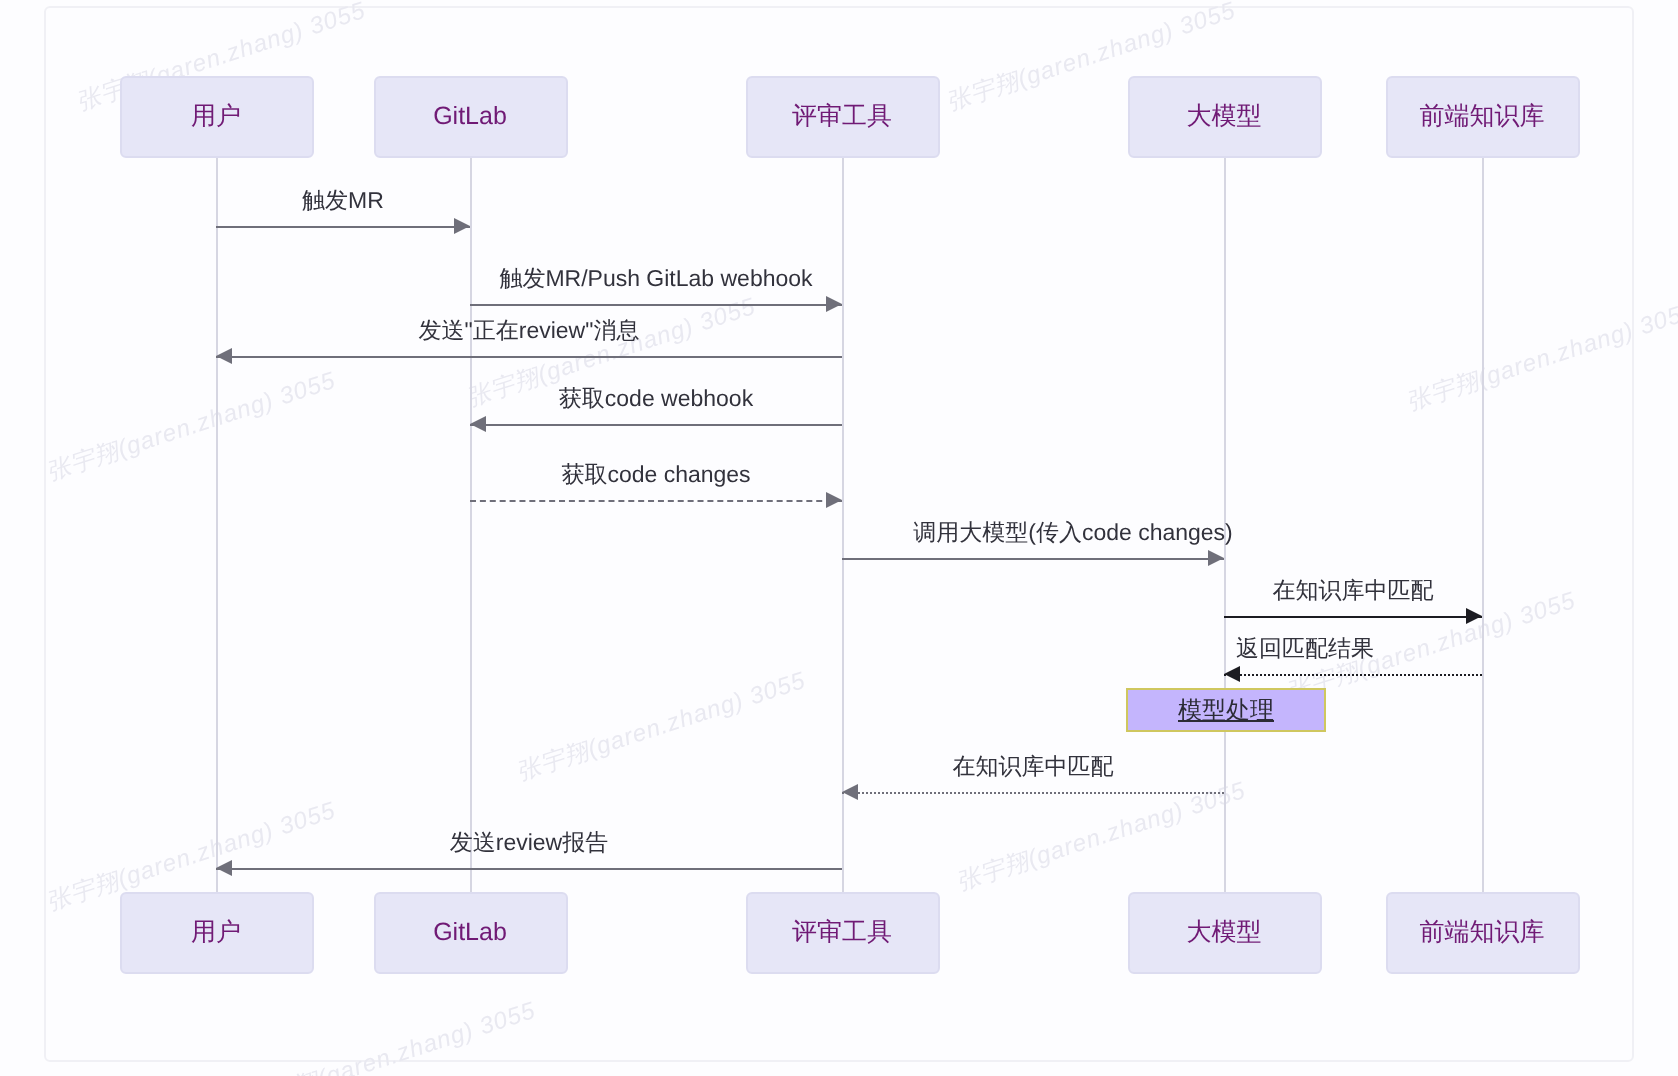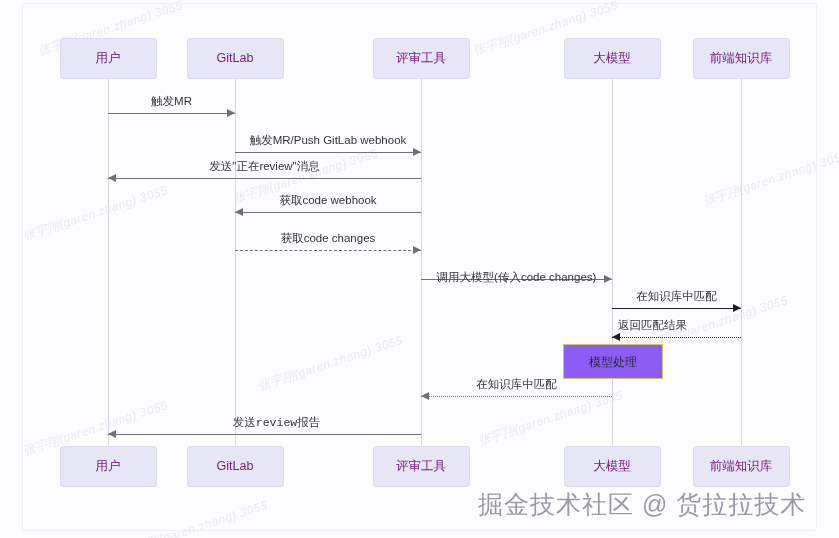--- a/index.html
+++ b/index.html
@@ -152,37 +152,37 @@
       <div class="ahead left" style="top: 174px; left: 108px; border-right-color: rgb(111, 111, 122);"></div>
       <div class="mlabel" style="left: 108px; width: 313px; top: 161px;">发送"正在review"消息</div>
       <div class="mline solid" style="left: 235px; top: 212px; width: 186px; border-top-color: rgb(111, 111, 122);"></div>
       <div class="ahead left" style="top: 208px; left: 235px; border-right-color: rgb(111, 111, 122);"></div>
       <div class="mlabel" style="left: 235px; width: 186px; top: 195px;">获取code webhook</div>
       <div class="mline dashed" style="left: 235px; top: 250px; width: 186px; border-top-color: rgb(111, 111, 122);"></div>
       <div class="ahead right" style="top: 246px; left: 413px; border-left-color: rgb(111, 111, 122);"></div>
       <div class="mlabel" style="left: 235px; width: 186px; top: 233px;">获取code changes</div>
       <div class="mline solid" style="left: 421px; top: 279px; width: 191px; border-top-color: rgb(111, 111, 122);"></div>
       <div class="ahead right" style="top: 275px; left: 604px; border-left-color: rgb(111, 111, 122);"></div>
-      <div class="mlabel" style="left: 421px; width: 191px; top: 272px;">调用大模型(传入code changes)</div>
+      <div class="mlabel" style="left: 421px; width: 191px; top: 262px; padding-left: 20px;">调用大模型(传入code changes)</div>
       <div class="mline solid" style="left: 612px; top: 308px; width: 129px; border-top-color: rgb(28, 28, 34);"></div>
       <div class="ahead right" style="top: 304px; left: 733px; border-left-color: rgb(28, 28, 34);"></div>
       <div class="mlabel" style="left: 612px; width: 129px; top: 291px;">在知识库中匹配</div>
       <div class="mline dotted" style="left: 612px; top: 337px; width: 129px; border-top-color: rgb(28, 28, 34);"></div>
       <div class="ahead left" style="top: 333px; left: 612px; border-right-color: rgb(28, 28, 34);"></div>
       <div class="mlabel" style="left: 588px; width: 129px; top: 320px;">返回匹配结果</div>
       <div class="mline dotted" style="left: 421px; top: 396px; width: 191px; border-top-color: rgb(111, 111, 122);"></div>
       <div class="ahead left" style="top: 392px; left: 421px; border-right-color: rgb(111, 111, 122);"></div>
       <div class="mlabel" style="left: 421px; width: 191px; top: 379px;">在知识库中匹配</div>
       <div class="mline solid" style="left: 108px; top: 434px; width: 313px; border-top-color: rgb(111, 111, 122);"></div>
       <div class="ahead left" style="top: 430px; left: 108px; border-right-color: rgb(111, 111, 122);"></div>
-      <div class="mlabel" style="left: 120px; width: 313px; top: 417px; font-family: Liberation Mono, monospace;">发送review报告</div>
+      <div class="mlabel" style="left: 108px; width: 313px; top: 417px;">发送review报告</div>
     </div>
 
   <div id="notes-layer">
-      <div class="note" style="left: 563px; top: 344px; width: 100px; height: 35px; background: #8b5cf6; border-color: rgb(207, 199, 95);">
+      <div class="note" style="left: 563px; top: 344px; width: 100px; height: 22px; background: #c4b5fd; border-color: rgb(207, 199, 95); text-decoration: underline;">
         <span>模型处理</span>
       </div>
     </div>
 
   <div id="participants-top">
       <div class="pbox" style="left: 59.5px; top: 38px; width: 97px; height: 41px; background: rgb(230, 230, 247); border-color: rgb(220, 220, 240);">
         <span>用户</span>
       </div>
       <div class="pbox" style="left: 186.5px; top: 38px; width: 97px; height: 41px; background: rgb(230, 230, 247); border-color: rgb(220, 220, 240);">
         <span>GitLab</span>
@@ -209,15 +209,14 @@
         <span>评审工具</span>
       </div>
       <div class="pbox" style="left: 563.5px; top: 446px; width: 97px; height: 41px; background: rgb(230, 230, 247); border-color: rgb(220, 220, 240);">
         <span>大模型</span>
       </div>
       <div class="pbox" style="left: 692.5px; top: 446px; width: 97px; height: 41px; background: rgb(230, 230, 247); border-color: rgb(220, 220, 240);">
         <span>前端知识库</span>
       </div>
     </div>
 
-  <div id="footer" style="left: 478px; top: 492px;">掘金技术社区 @ 货拉拉技术</div>
 
 </div>
 
 </body></html>

